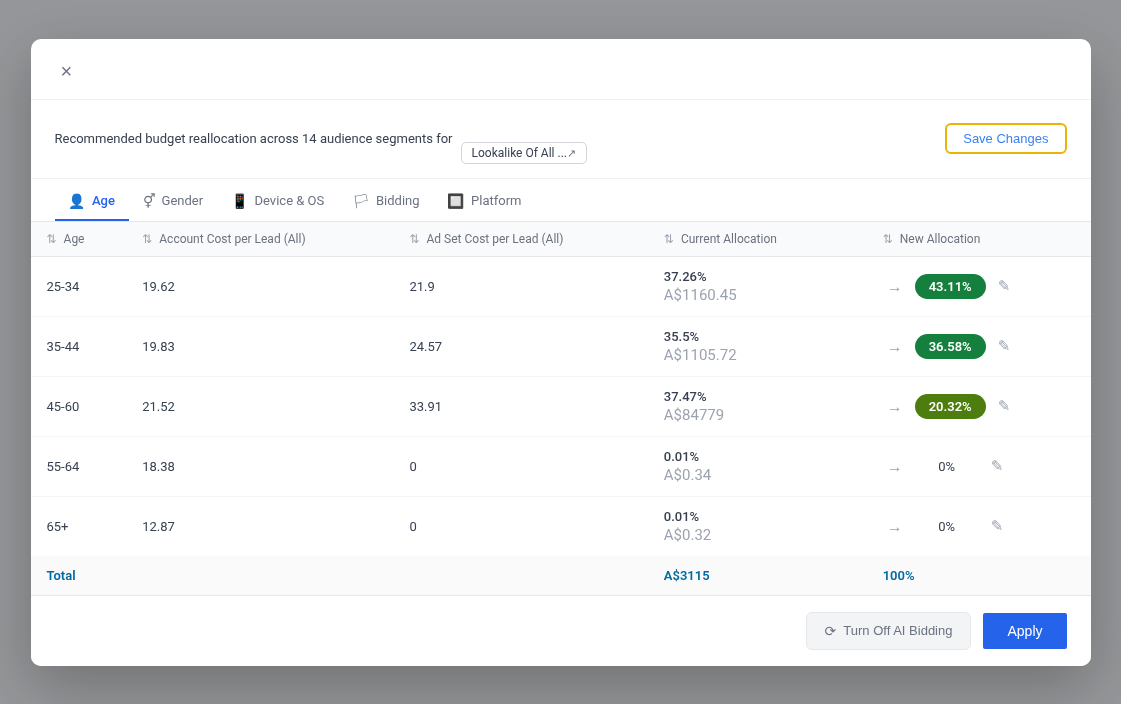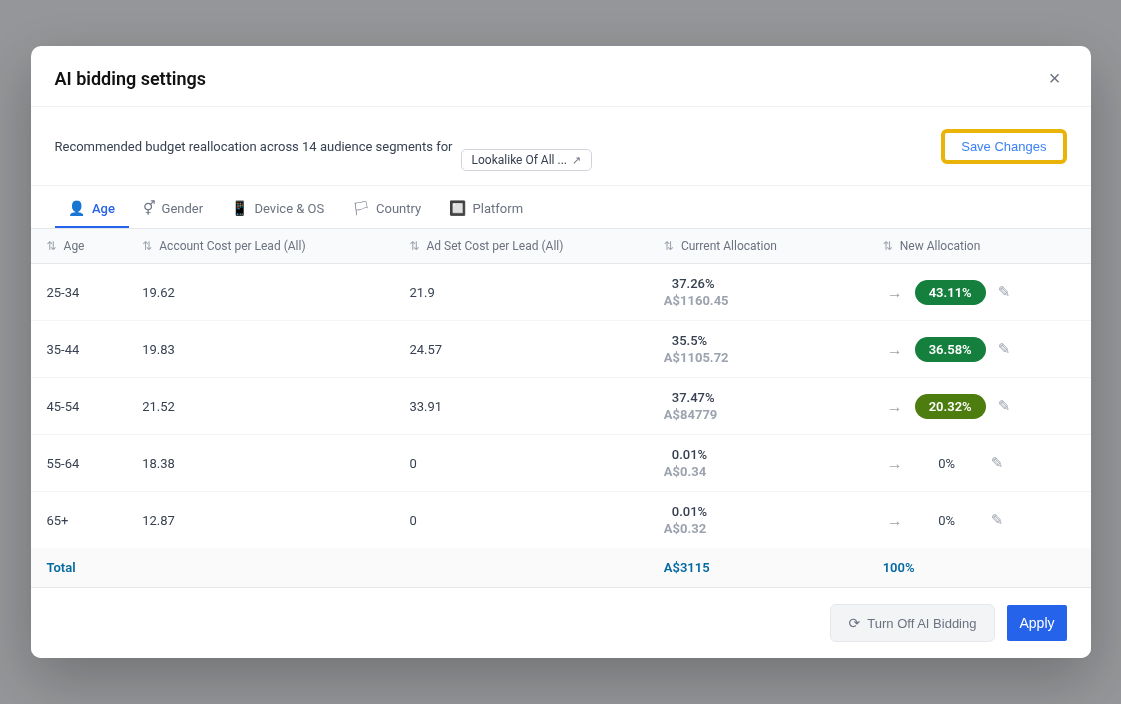--- a/index.html
+++ b/index.html
@@ -68,36 +68,35 @@
       gap: 8px;
       flex-wrap: wrap;
     }
     .subheader-text {
       font-size: 13px;
       color: #374151;
     }
     .campaign-badge {
       display: flex;
       align-items: flex-end;
-      gap: 5px;
       border: 1px solid #d1d5db;
       border-radius: 5px;
       padding: 3px 10px;
       font-size: 12px;
       color: #374151;
       cursor: pointer;
       margin-top: 28px;
     }
     .campaign-badge .ext-icon {
       color: #6b7280;
       font-size: 11px;
     }
     .save-changes-btn {
       background: #fff;
-      border: 4px solid #eab308;
+      border: 2px solid #eab308;
       color: #3b82f6;
       border-radius: 6px;
       padding: 6px 16px;
       font-size: 13px;
       font-weight: 500;
       cursor: pointer;
       white-space: nowrap;
     }
     .tabs {
       display: flex;
@@ -154,26 +153,24 @@
       color: #374151;
     }
     .allocation-cell {
       display: flex;
       flex-direction: column;
       gap: 2px;
     }
     .alloc-pct {
       font-weight: 500;
       color: #374151;
-      margin-left: 8px;
     }
     .alloc-amt {
-      font-size: 13px;
+      font-size: 15px;
       color: #9ca3af;
-      font-weight: bold;
     }
     .arrow-cell {
       color: #9ca3af;
       font-size: 16px;
       padding: 0 4px;
     }
     .new-alloc-badge {
       display: inline-block;
       border-radius: 20px;
       padding: 5px 14px;
@@ -222,39 +219,38 @@
       padding: 10px 18px;
       font-size: 13px;
       cursor: pointer;
     }
     .turn-off-btn .spin-icon { font-size: 14px; }
     .apply-btn {
       background: #2563eb;
       color: #fff;
       border: none;
       border-radius: 2px;
-      padding: 10px 12px;
+      padding: 10px 24px;
       font-size: 14px;
       font-weight: 500;
       cursor: pointer;
     }
     .new-alloc-col {
       display: flex;
       align-items: center;
       gap: 8px;
     }
   </style>
 </head>
 <body>
 
 <div class="overlay">
   <div class="modal">
 
     <div class="modal-header">
-      <span class="modal-title">AI bidding settings</span>
       <button class="close-btn">×</button>
     </div>
 
     <div class="modal-subheader">
       <div class="subheader-left">
         <span class="subheader-text">Recommended budget reallocation across 14 audience segments for</span>
         <div class="campaign-badge">
           <span>Lookalike Of All ...</span>
           <span class="ext-icon">↗</span>
         </div>
@@ -270,21 +266,21 @@
       <div class="tab">
         <span class="tab-icon">⚥</span>
         <span>Gender</span>
       </div>
       <div class="tab">
         <span class="tab-icon">📱</span>
         <span>Device &amp; OS</span>
       </div>
       <div class="tab">
         <span class="tab-icon">🏳</span>
-        <span>Country</span>
+        <span>Bidding</span>
       </div>
       <div class="tab">
         <span class="tab-icon">🔲</span>
         <span>Platform</span>
       </div>
     </div>
 
     <div class="table-container">
       <table>
         <thead>
@@ -342,21 +338,21 @@
       </td>
       <td>
         <div class="new-alloc-col">
           <span class="arrow-cell">→</span>
           <span class="new-alloc-badge badge-green">36.58%</span>
           <span class="edit-icon">✎</span>
         </div>
       </td>
     </tr>
             <tr>
-      <td>45-54</td>
+      <td>45-60</td>
       <td>21.52</td>
       <td>33.91</td>
       <td>
         <div class="allocation-cell">
           <span class="alloc-pct">37.47%</span>
           <span class="alloc-amt">A$84779</span>
         </div>
       </td>
       <td>
         <div class="new-alloc-col">

